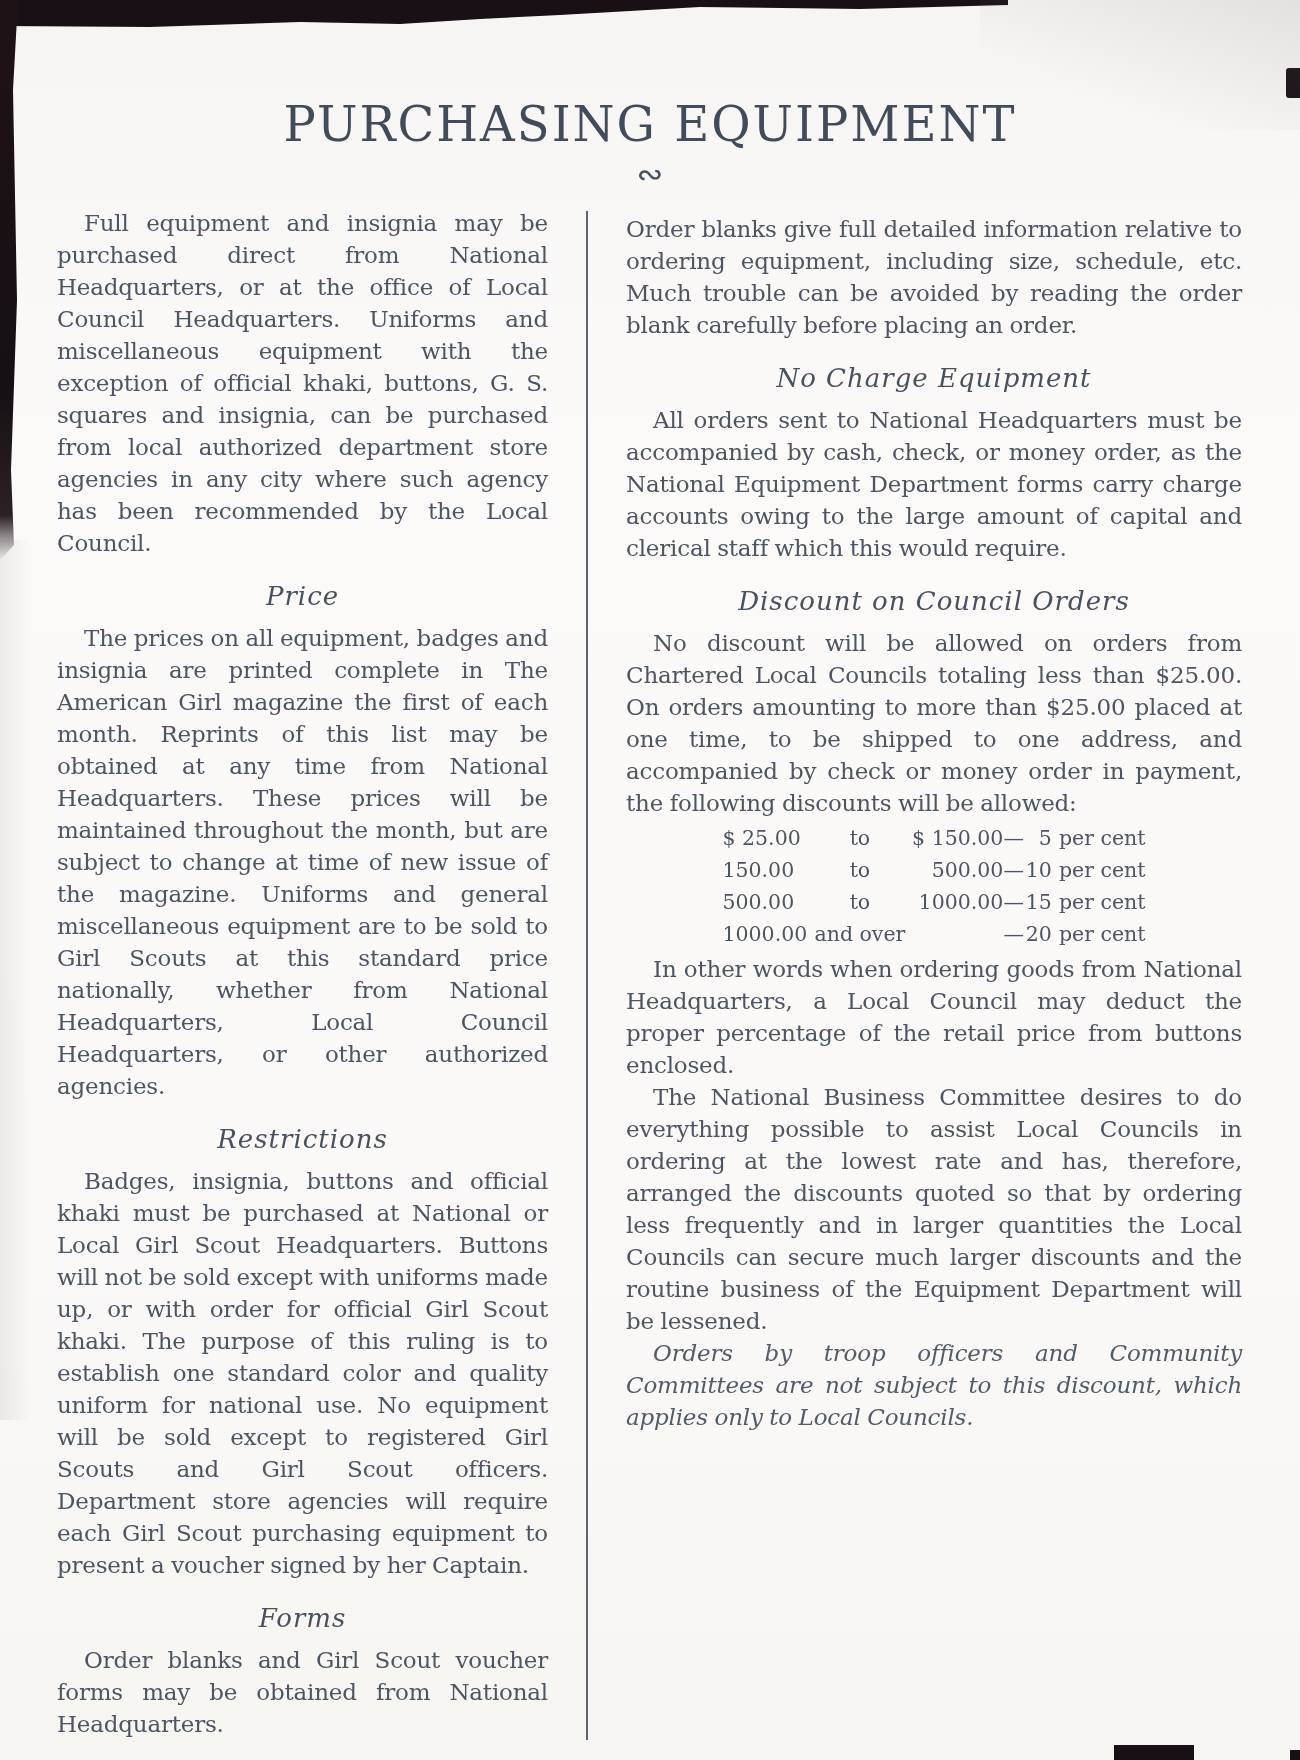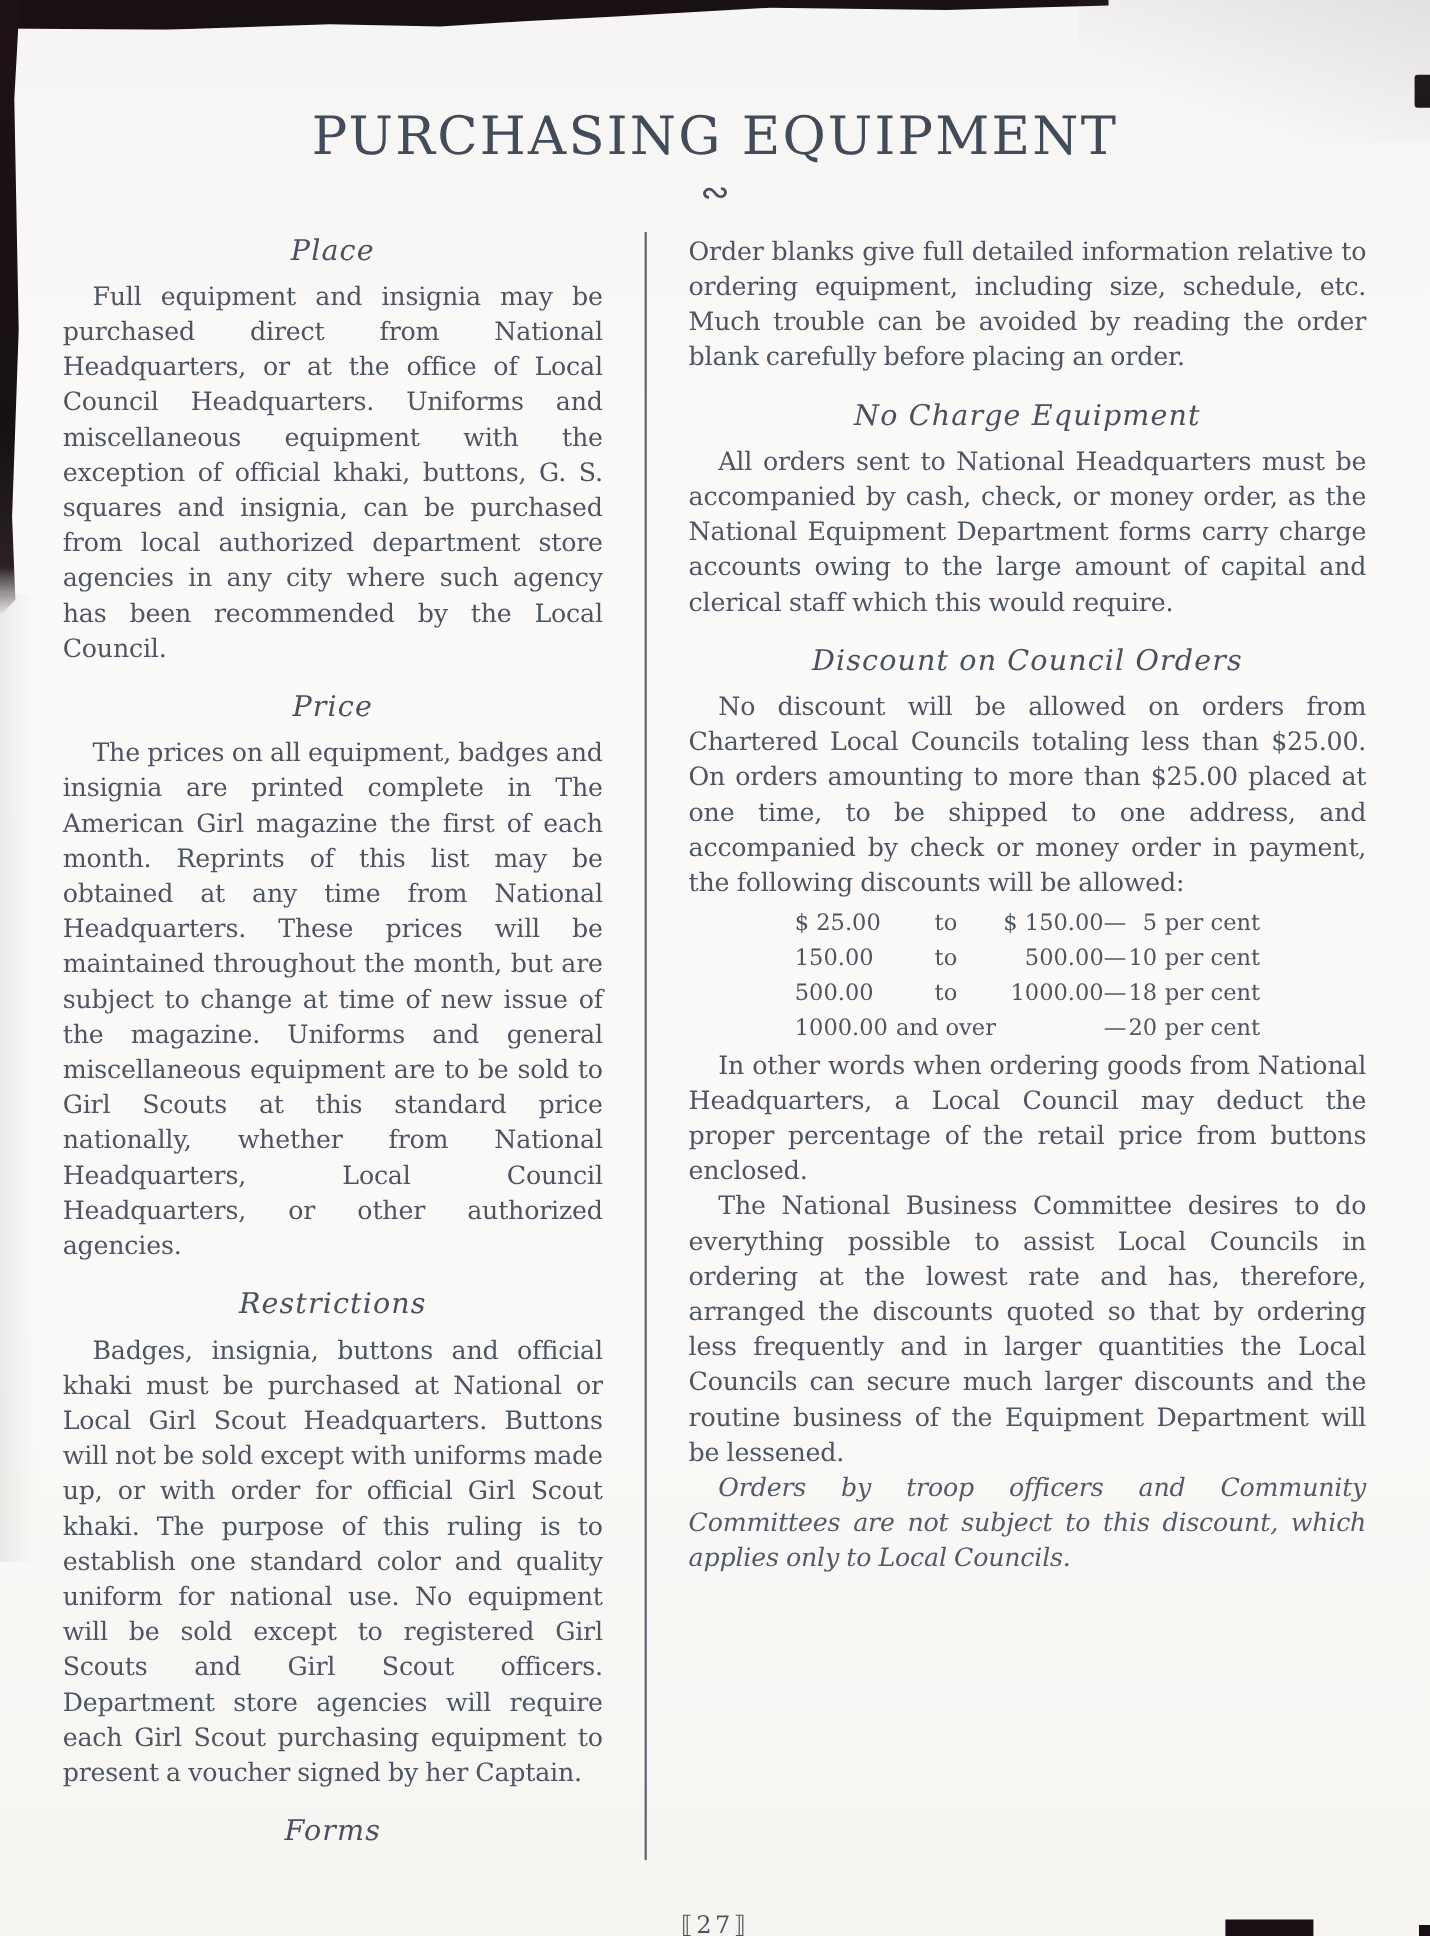--- a/index.html
+++ b/index.html
@@ -101,30 +101,30 @@
   <div class="artifact artifact-corner"></div>
   <div class="shade-top-right"></div>
   <div class="shade-left"></div>
 
   <h1 class="title">PURCHASING EQUIPMENT</h1>
   <div class="ornament">∾</div>
 
   <div class="columns">
 
     <div class="col-left">
-      <h2 class="section-heading">Place</h2>
       <p class="body-par indent">Full equipment and insignia may be purchased direct from National Headquarters, or at the office of Local Council Headquarters. Uniforms and miscellaneous equipment with the exception of official khaki, buttons, G. S. squares and insignia, can be purchased from local authorized department store agencies in any city where such agency has been recommended by the Local Council.</p>
 
       <h2 class="section-heading">Price</h2>
       <p class="body-par indent">The prices on all equipment, badges and insignia are printed complete in The American Girl magazine the first of each month. Reprints of this list may be obtained at any time from National Headquarters. These prices will be maintained throughout the month, but are subject to change at time of new issue of the magazine. Uniforms and general miscellaneous equipment are to be sold to Girl Scouts at this standard price nationally, whether from National Headquarters, Local Council Headquarters, or other authorized agencies.</p>
 
       <h2 class="section-heading">Restrictions</h2>
       <p class="body-par indent">Badges, insignia, buttons and official khaki must be purchased at National or Local Girl Scout Headquarters. Buttons will not be sold except with uniforms made up, or with order for official Girl Scout khaki. The purpose of this ruling is to establish one standard color and quality uniform for national use. No equipment will be sold except to registered Girl Scouts and Girl Scout officers. Department store agencies will require each Girl Scout purchasing equipment to present a voucher signed by her Captain.</p>
 
       <h2 class="section-heading">Forms</h2>
+      <p class="body-par indent">Order blanks and Girl Scout voucher forms may be obtained from National Headquarters.</p>
     </div>
 
     <div class="divider"></div>
 
     <div class="col-right">
       <p class="body-par no-indent">Order blanks give full detailed information relative to ordering equipment, including size, schedule, etc. Much trouble can be avoided by reading the order blank carefully before placing an order.</p>
 
       <h2 class="section-heading">No Charge Equipment</h2>
       <p class="body-par indent">All orders sent to National Headquarters must be accompanied by cash, check, or money order, as the National Equipment Department forms carry charge accounts owing to the large amount of capital and clerical staff which this would require.</p>
 
@@ -142,21 +142,21 @@
           <tr>
             <td class="td-from">150.00</td>
             <td class="td-toword">to</td>
             <td class="td-upto">500.00</td>
             <td class="td-rate"><span>—</span><span class="rate-num">10</span><span class="rate-unit">per cent</span></td>
           </tr>
           <tr>
             <td class="td-from">500.00</td>
             <td class="td-toword">to</td>
             <td class="td-upto">1000.00</td>
-            <td class="td-rate"><span>—</span><span class="rate-num">18</span><span class="rate-unit">per cent</span></td>
+            <td class="td-rate"><span>—</span><span class="rate-num">15</span><span class="rate-unit">per cent</span></td>
           </tr>
           <tr>
             <td class="td-from">1000.00</td>
             <td class="td-toword">and over</td>
             <td class="td-upto"></td>
             <td class="td-rate"><span>—</span><span class="rate-num">20</span><span class="rate-unit">per cent</span></td>
           </tr>
         </tbody>
       </table>
 

